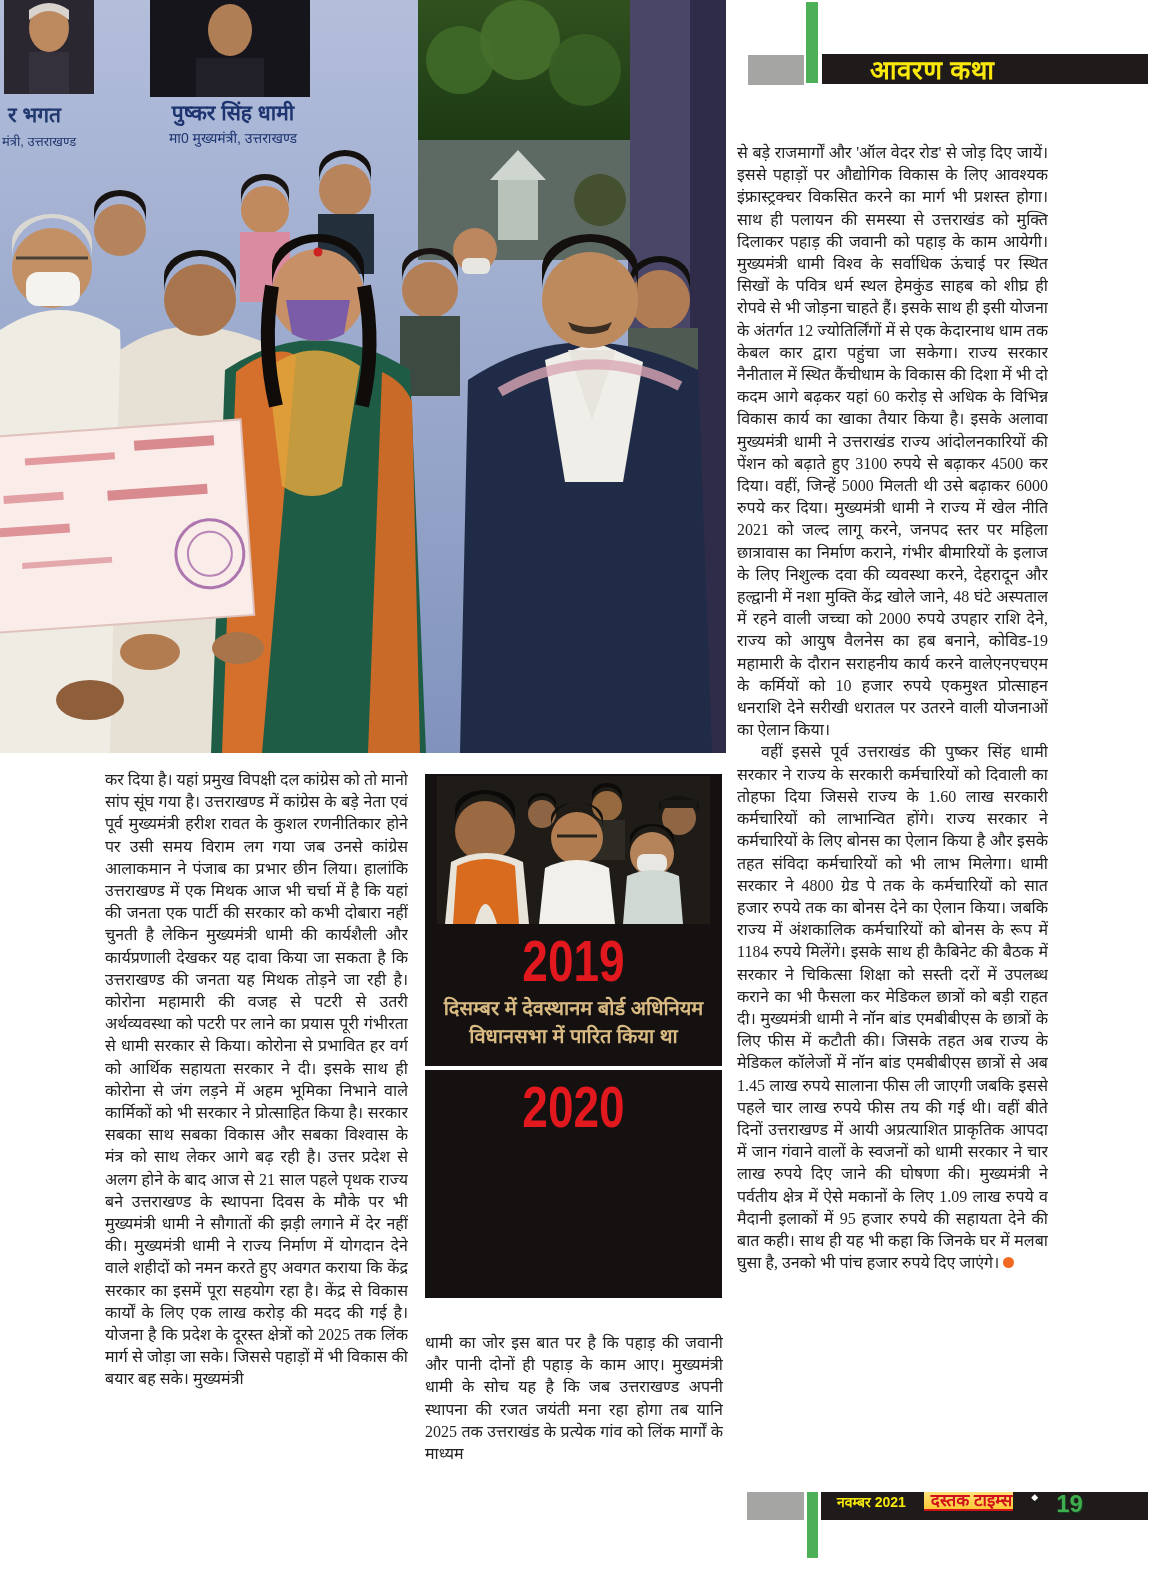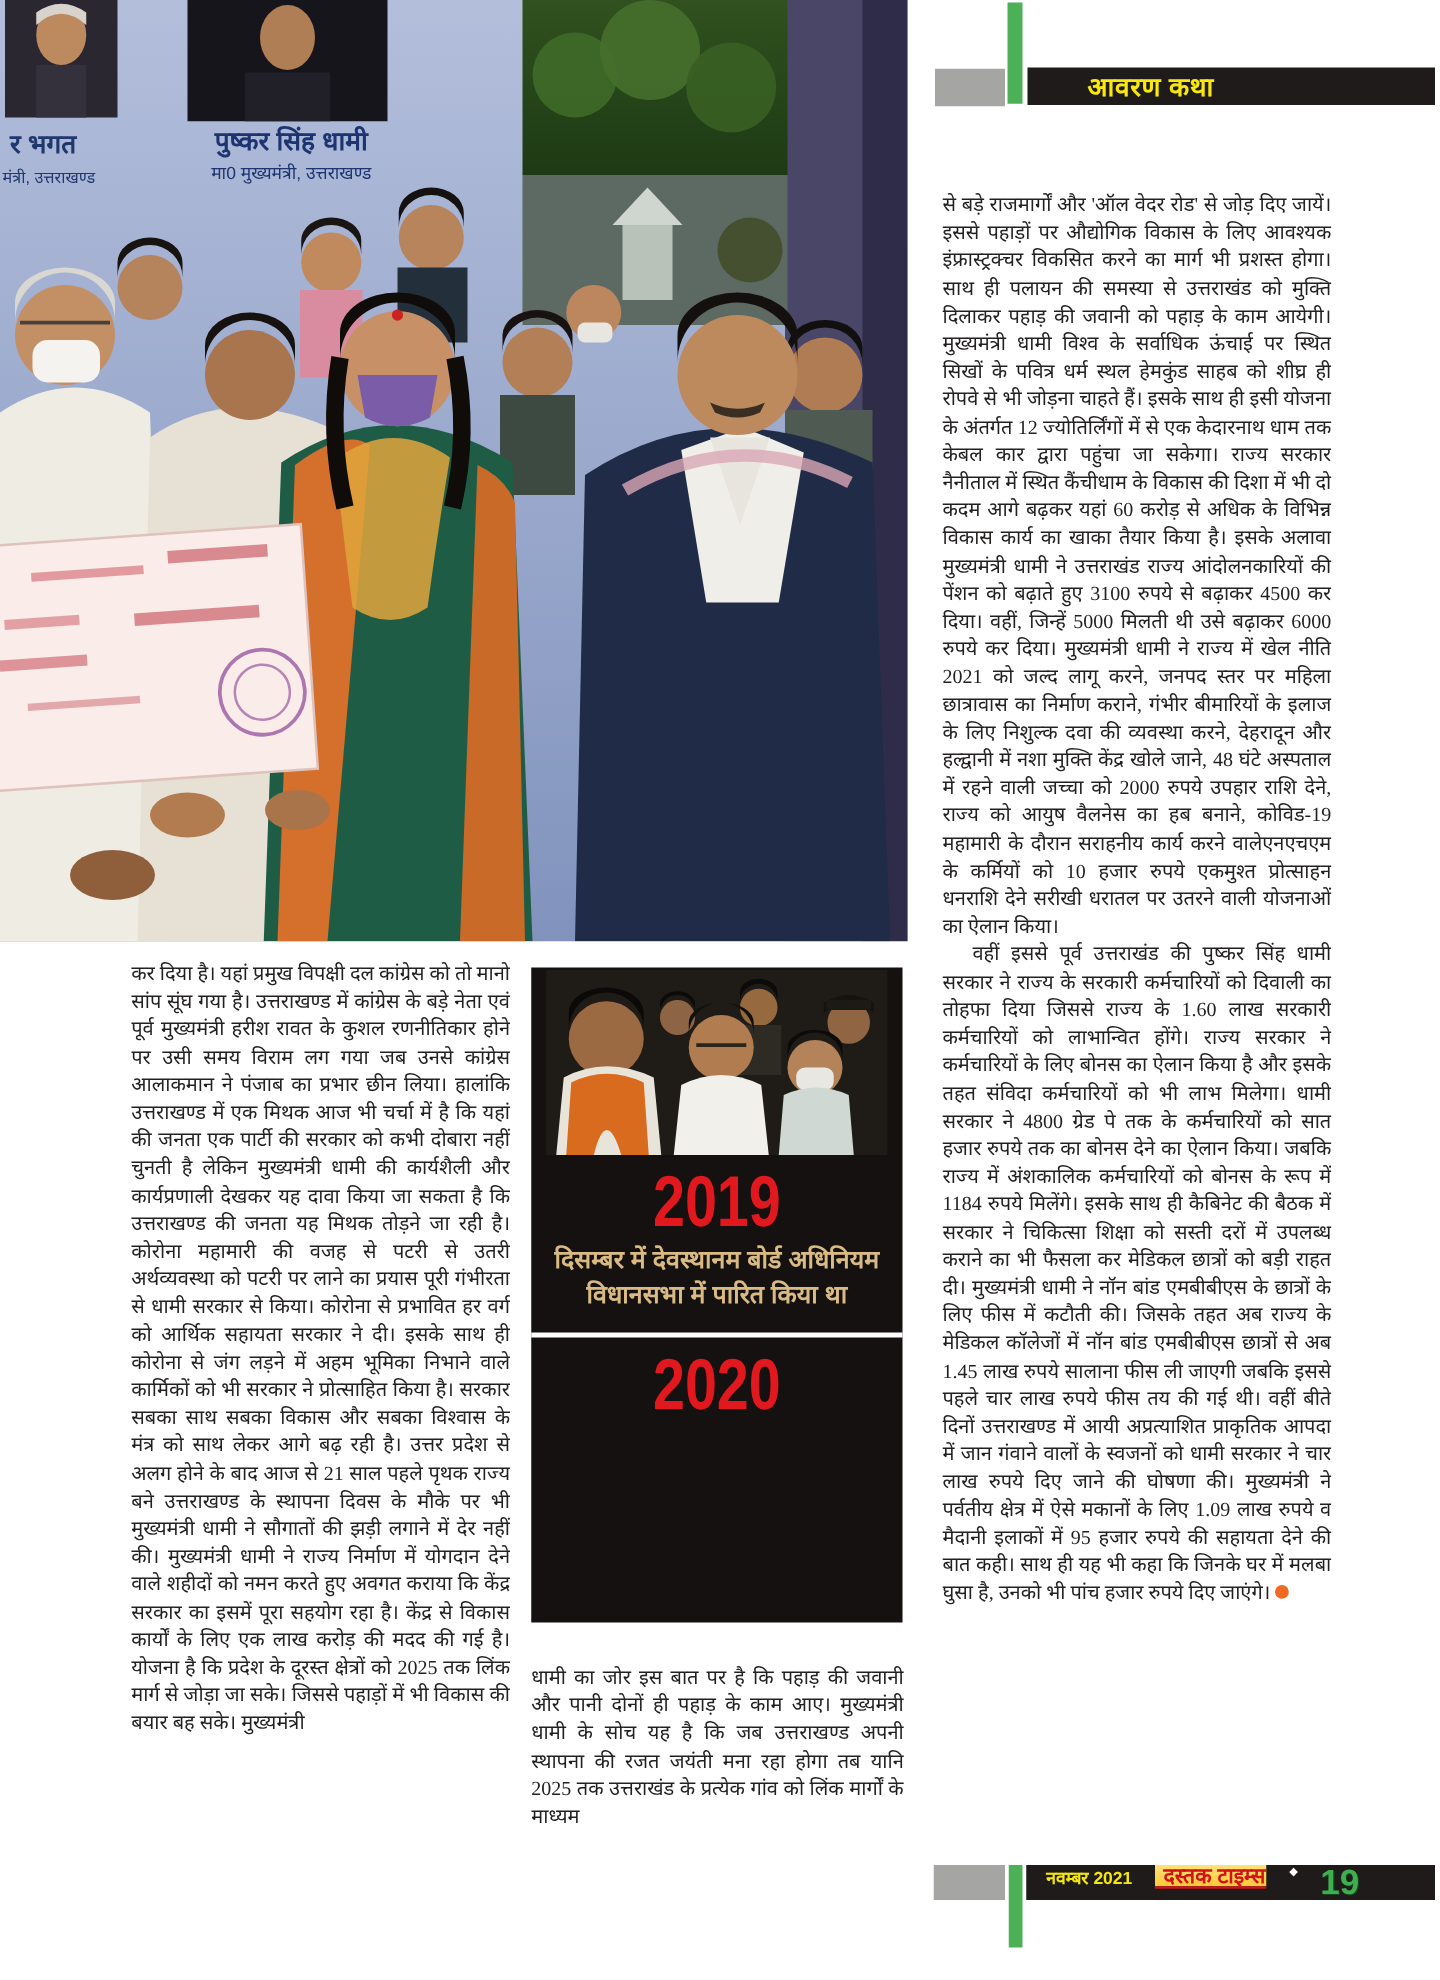--- a/index.html
+++ b/index.html
@@ -11,29 +11,29 @@
   
   .main-photo{position:absolute;left:0;top:0;width:726px;height:753px;overflow:hidden;background:#8b9cc4;}
   .main-photo svg{display:block;}
 
   
   .hdr-gray{position:absolute;left:748px;top:55px;width:56px;height:30px;background:#a5a5a4;}
   .hdr-green{position:absolute;left:806px;top:2px;width:12px;height:81px;background:#4cb156;}
   .hdr-black{position:absolute;left:822px;top:54px;width:326px;height:30px;background:#1f1b1a;
     display:flex;align-items:center;}
   .hdr-black .title{
-    font-family:"Liberation Sans",sans-serif;font-weight:700;font-size:21px;color:#f9e80c;
+    font-family:"Liberation Sans",sans-serif;font-weight:700;font-size:26px;color:#f9e80c;
     padding-left:48px;letter-spacing:.5px;}
 
   
   .col{position:absolute;text-align:justify;font-size:16px;line-height:22.2px;overflow:hidden;}
   .col p{margin:0;}
   .col-left{left:105px;top:769px;width:303px;height:716px;}
   .col-mid{left:425px;top:1332px;width:298px;height:152px;}
-  .col-right{left:754px;top:142px;width:311px;height:1350px;margin-top:12px;}
+  .col-right{left:737px;top:142px;width:311px;height:1350px;}
   .col-right .p2{text-indent:24px;font-family:Liberation Serif, serif;}
   .end-dot{display:inline-block;width:11px;height:11px;border-radius:50%;background:#f26a21;
     margin-left:4px;vertical-align:baseline;}
 
   
   .tl-box{position:absolute;left:425px;top:774px;width:297px;height:524px;background:#141110;
     box-sizing:border-box;padding:2px 12px 0 12px;text-align:center;}
   .tl-photo{width:273px;height:148px;background:#1c1b19;overflow:hidden;margin:0 auto;}
   .tl-year{font-family:"Liberation Sans",sans-serif;font-weight:900;font-size:46px;color:#e2181f;
     line-height:1;margin-top:14px;transform:scaleY(1.25);transform-origin:center;}
@@ -44,21 +44,21 @@
   
   .ftr-gray{position:absolute;left:747px;top:1492px;width:57px;height:28px;background:#a5a5a4;}
   .ftr-green{position:absolute;left:807px;top:1492px;width:11px;height:66px;background:#4cb156;}
   .ftr-black{position:absolute;left:821px;top:1492px;width:327px;height:28px;background:#1f1b1a;
     display:flex;align-items:flex-start;gap:18px;padding-left:16px;box-sizing:border-box;}
   .ftr-date{font-family:"Liberation Sans",sans-serif;font-weight:700;font-size:14px;color:#f6e70a;}
   .ftr-logo{font-family:"Liberation Sans",sans-serif;font-weight:700;font-size:17px;color:#d01318;
     background:linear-gradient(#ffe27a,#ffc937);padding:1px 1px 0 7px;border-bottom:2px solid #d01318;
     line-height:16px;}
   .ftr-diamond{color:#ffffff;font-size:9px;}
-  .ftr-page{font-family:"Liberation Sans",sans-serif;font-weight:900;font-size:28px;color:#3fae4e;
+  .ftr-page{font-family:"Liberation Sans",sans-serif;font-weight:900;font-size:24px;color:#3fae4e;
     text-shadow:1px 1px 0 #17421f;line-height:1;}
 </style>
 </head>
 <body>
 
 <div class="main-photo">
   <svg width="726" height="753" viewBox="0 0 726 753">
     <defs>
       <linearGradient id="sky" x1="0" y1="0" x2="0" y2="1">
         <stop offset="0" stop-color="#b3bedb"></stop>

